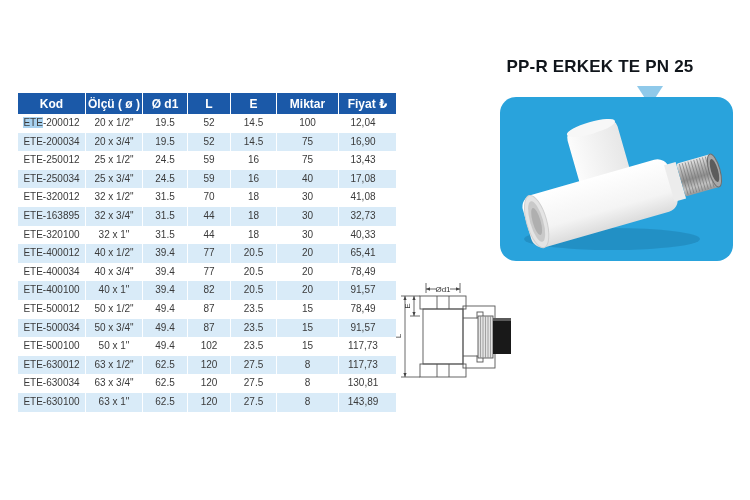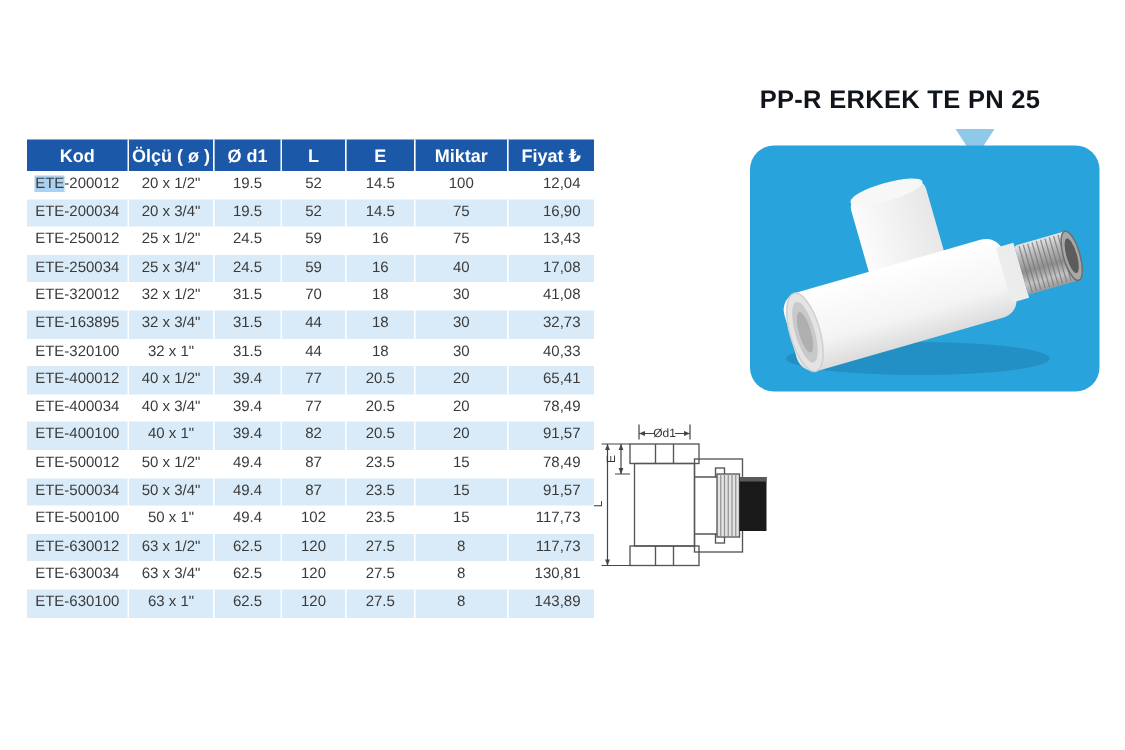--- a/index.html
+++ b/index.html
@@ -17,21 +17,21 @@
   .price-table th:nth-child(1){width:67px;}
   .price-table th:nth-child(2){width:56px;}
   .price-table th:nth-child(3){width:44px;}
   .price-table th:nth-child(4){width:42px;}
   .price-table th:nth-child(5){width:45px;}
   .price-table th:nth-child(6){width:61px;}
   .price-table th:nth-child(7){width:57px;}
   .price-table td{font-size:10px;color:var(--table-text);height:18.6px;
        line-height:18.6px;padding:0;text-align:center;white-space:nowrap;
        border-right:1px solid rgba(255,255,255,.95);}
-  .price-table td:last-child{border-right:none;text-align:right;padding-right:9px;}
+  .price-table td:last-child{border-right:none;padding-right:9px;}
   .price-table tbody tr:nth-child(even){background:var(--row-alt);}
   .text-selection{background:var(--selection-highlight);}
 
   
   .product-title{position:absolute;left:505px;top:57px;width:190px;
        text-align:center;font-size:17px;font-weight:bold;color:var(--title-text);
        letter-spacing:.2px;white-space:nowrap;}
   .pointer-triangle{position:absolute;left:637px;top:86px;width:0;height:0;
        border-left:13px solid transparent;border-right:13px solid transparent;
        border-top:20px solid var(--triangle-blue);}

